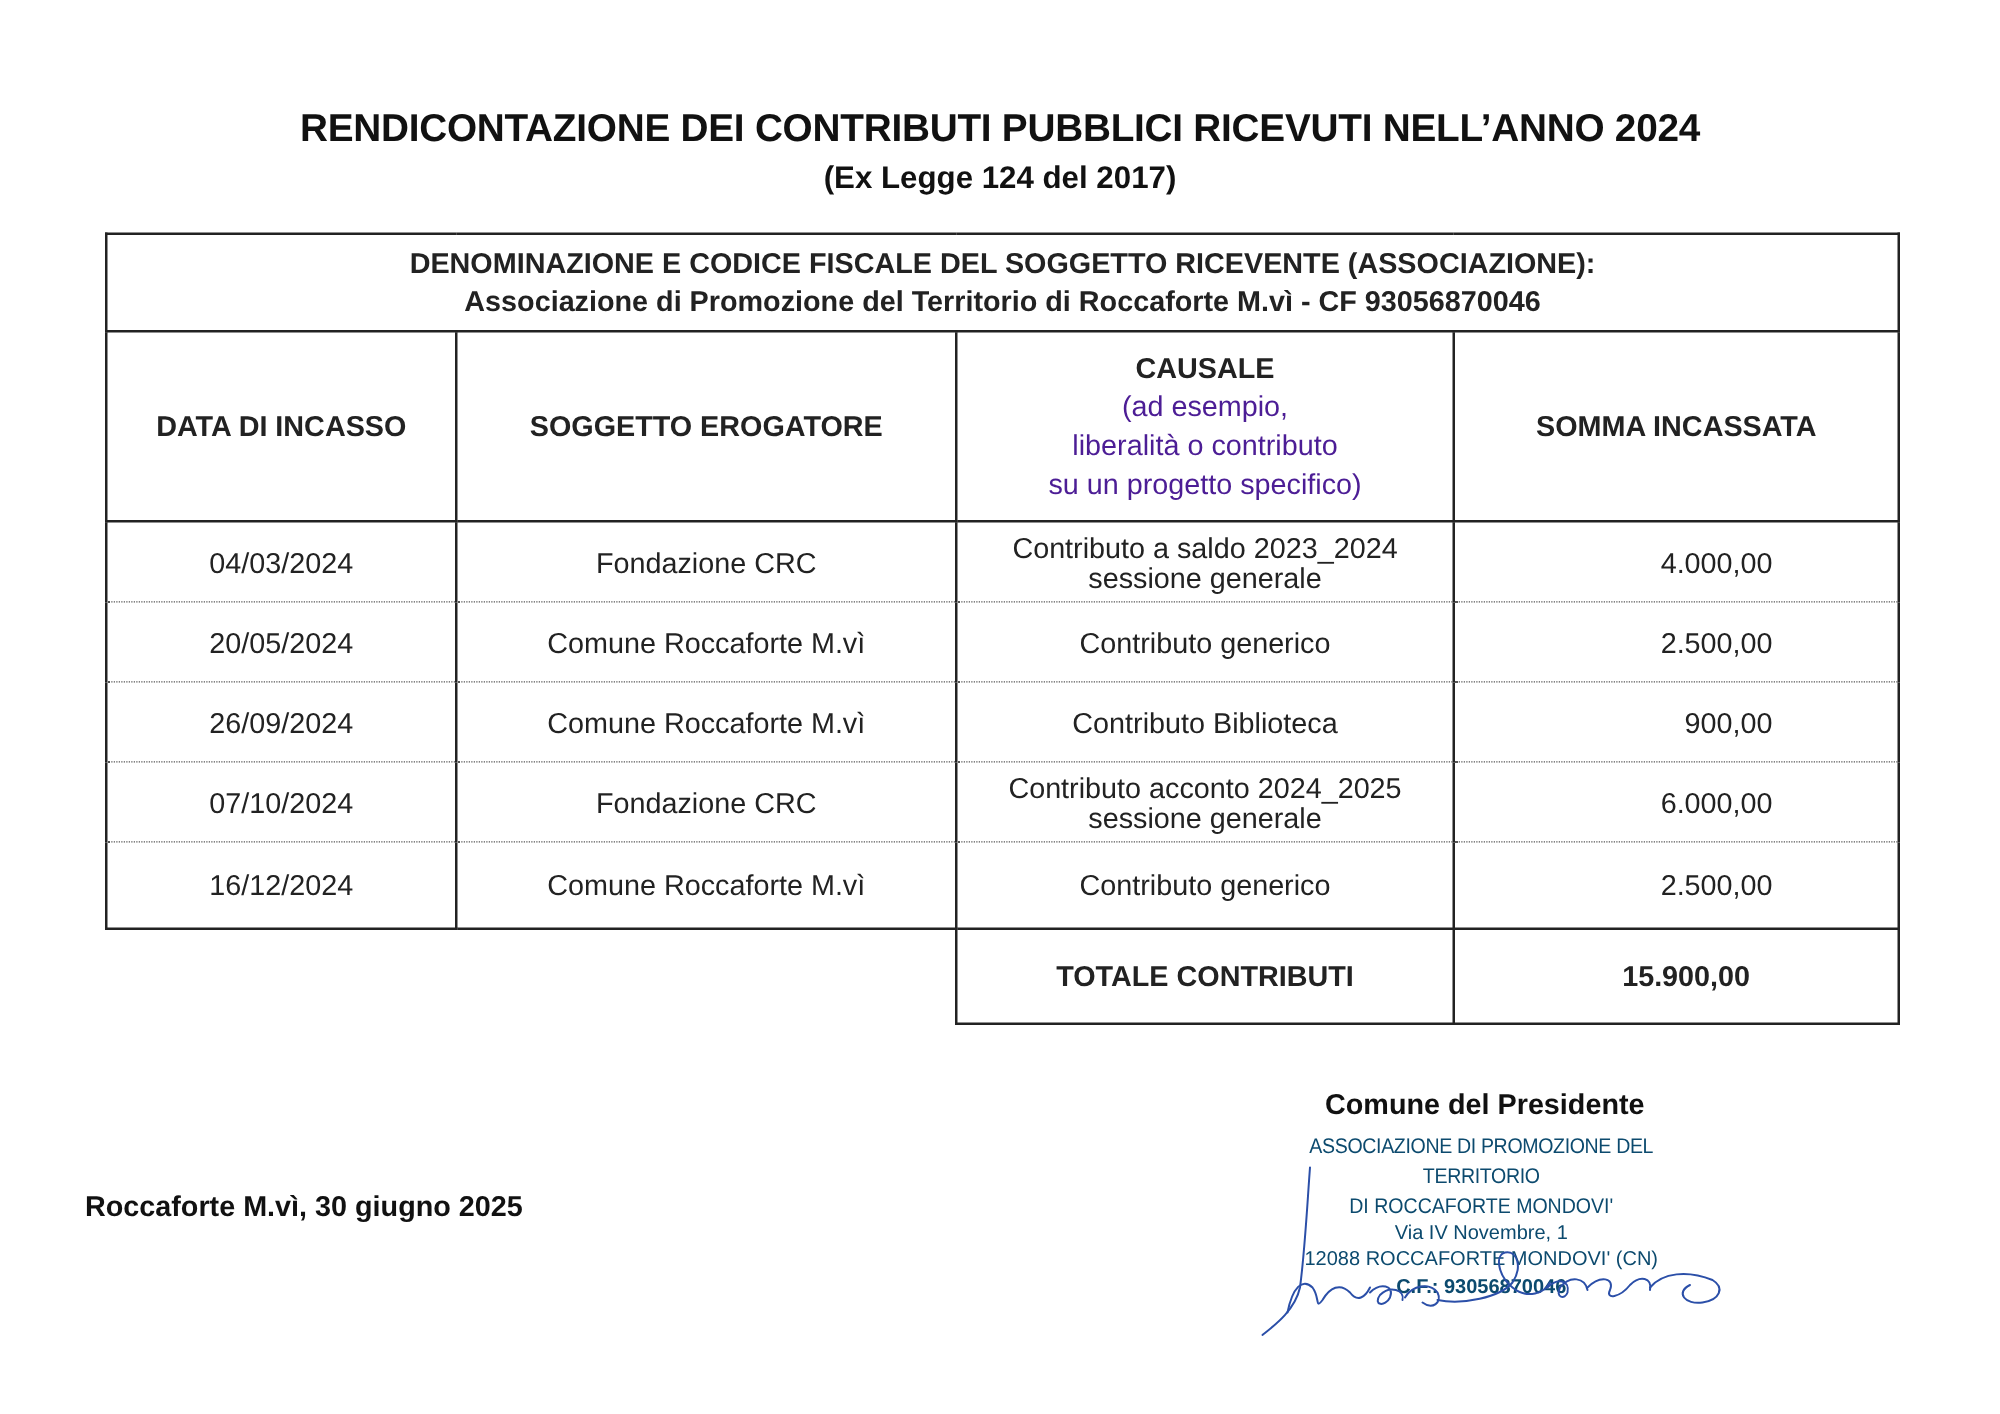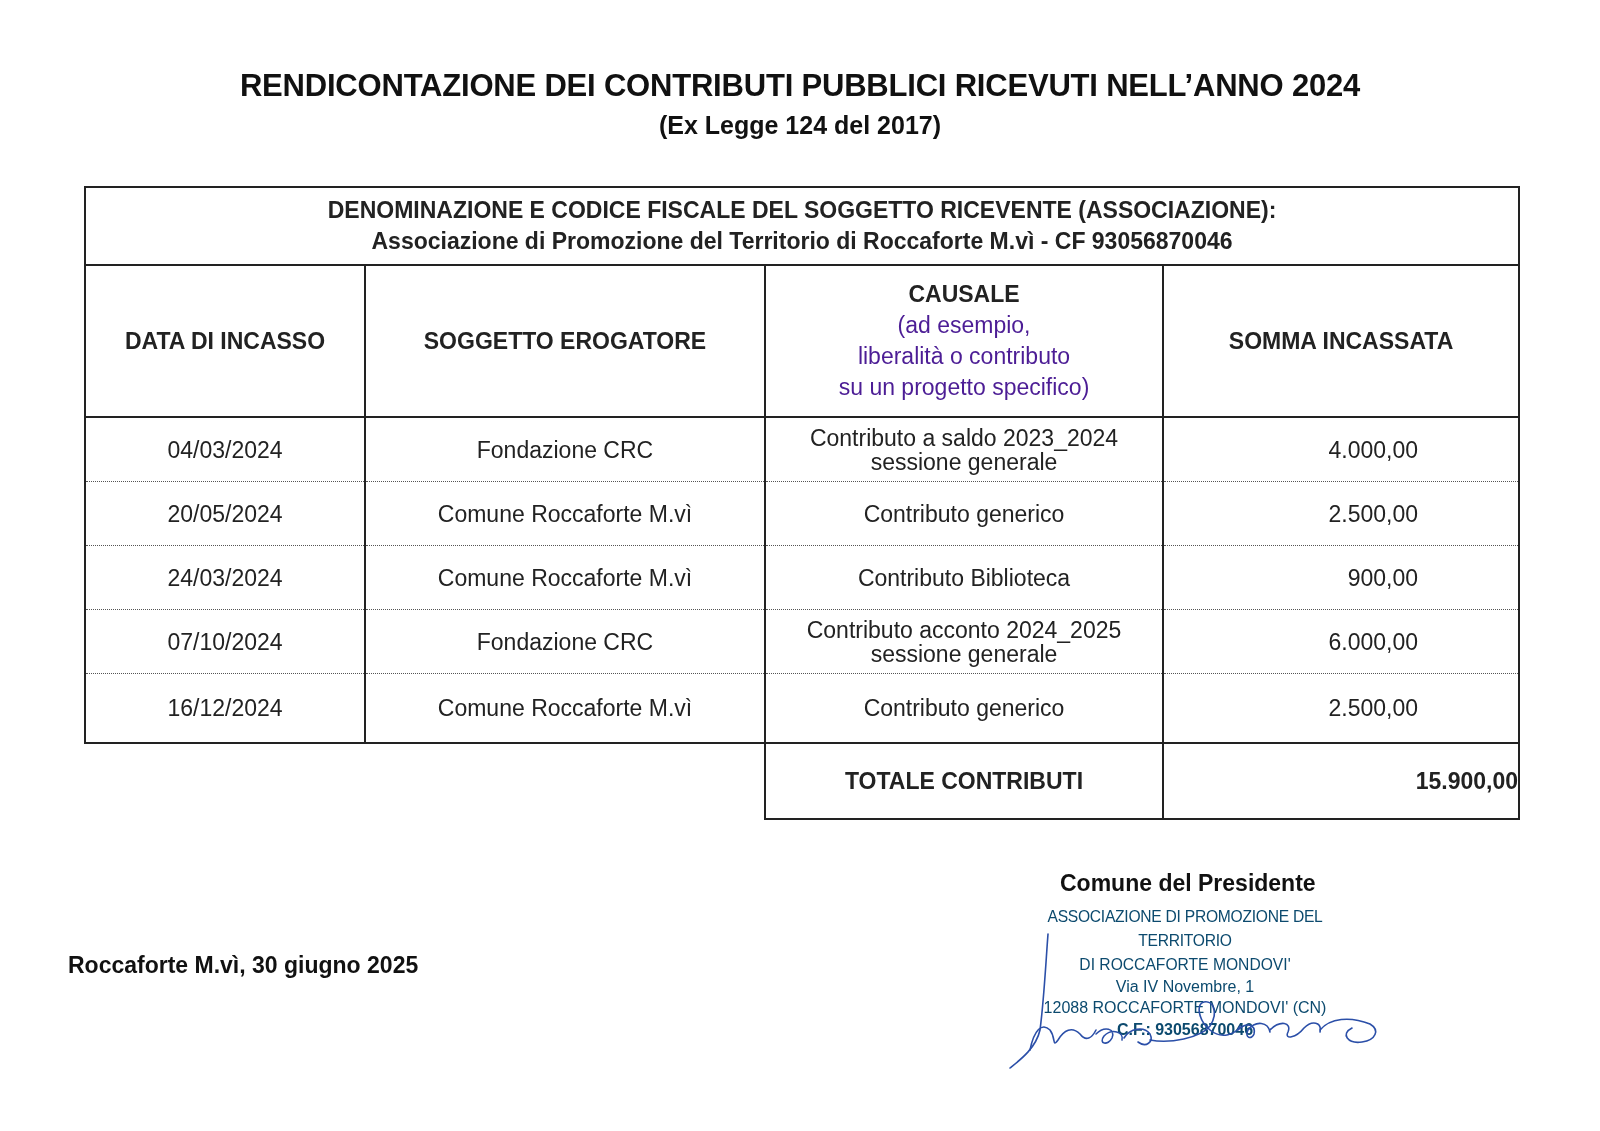--- a/index.html
+++ b/index.html
@@ -1,39 +1,39 @@
 <!DOCTYPE html>
 <html><head>
 <meta charset="utf-8">
 <style>
   html, body { margin: 0; padding: 0; background: #ffffff; }
   body { width: 1600px; height: 1131px; position: relative; overflow: hidden;
          font-family: "Liberation Sans", sans-serif; color: #111; }
-  .title { position: absolute; left: 0; width: 1600px; text-align: center; font-weight: bold; }
+  .title { position: absolute; left: 0; width: 1600px; text-align: center; font-weight: bold; margin-top: 17px; }
   .t1 { top: 68px; font-size: 31px; letter-spacing: -0.2px; }
   .t2 { top: 111px; font-size: 25px; }
 
   table.main { position: absolute; left: 84px; top: 186px; width: 1434px;
                border-collapse: collapse; table-layout: fixed; }
   table.main td { border-left: 2px solid #222; border-right: 2px solid #222;
                   text-align: center; vertical-align: middle; padding: 0;
                   font-size: 23px; color: #222; }
   .recv td { border-top: 2px solid #222; border-bottom: 2px solid #222;
              height: 76px; font-weight: bold; font-size: 23px; line-height: 31px; color: #111; }
   .recv .name-line { font-size: 23px; }
   .head td { height: 150px; border-bottom: 2px solid #222; font-weight: bold; font-size: 23px; color: #111; }
   .head .causale-sub { font-weight: normal; line-height: 31px; display: block; color: #4c1d95; }
   .head .causale-title { display: block; line-height: 31px; }
   .row td { height: 63px; border-bottom: 1.5px dotted #555; line-height: 24px; }
   .row.last td { border-bottom: 2px solid #222; height: 68px; }
   .row td.amount { text-align: right; padding-right: 100px; }
   .tot td { height: 74px; font-weight: bold; font-size: 23px; color: #111;
             border-bottom: 2px solid #222; }
   .tot td.blank { border: none; }
-  .tot td.amount { text-align: right; }
+  .tot td.amount { text-align: right; padding-right: 118px; }
 
   .place-date { position: absolute; left: 68px; top: 952px; font-size: 23px; font-weight: bold; }
   .sig-title { position: absolute; left: 1060px; top: 870px; font-size: 23px; font-weight: bold; }
   .stamp { position: absolute; left: 990px; top: 905px; width: 390px; text-align: center;
            color: #0c4a6e; font-family: "Liberation Sans", sans-serif; }
   .stamp .s1 { font-size: 17px; letter-spacing: -0.3px; transform: scaleX(0.92); display: block; line-height: 24px; }
   .stamp .s2 { font-size: 17px; transform: scaleX(0.92); display: block; line-height: 24px; }
   .stamp .s3 { font-size: 16px; display: block; line-height: 20px; }
   .stamp .s4 { font-size: 16px; display: block; line-height: 22px; }
   .stamp .s5 { font-size: 16px; font-weight: bold; display: block; line-height: 22px; }
@@ -79,21 +79,21 @@
         </td>
     <td class="amount">4.000,00</td>
   </tr>
   <tr class="row">
     <td>20/05/2024</td>
     <td>Comune Roccaforte M.vì</td>
     <td>Contributo generico</td>
     <td class="amount">2.500,00</td>
   </tr>
   <tr class="row">
-    <td>24/03/2024</td>
+    <td>26/09/2024</td>
     <td>Comune Roccaforte M.vì</td>
     <td>Contributo Biblioteca</td>
     <td class="amount">900,00</td>
   </tr>
   <tr class="row">
     <td>07/10/2024</td>
     <td>Fondazione CRC</td>
     <td>
           <div>Contributo acconto 2024_2025</div>
           <div>sessione generale</div>

